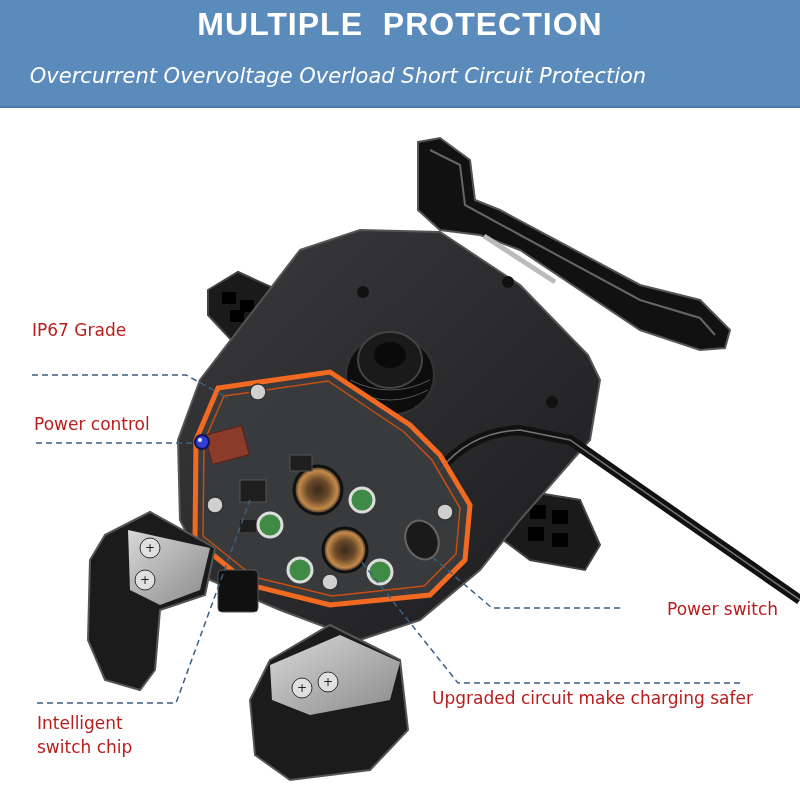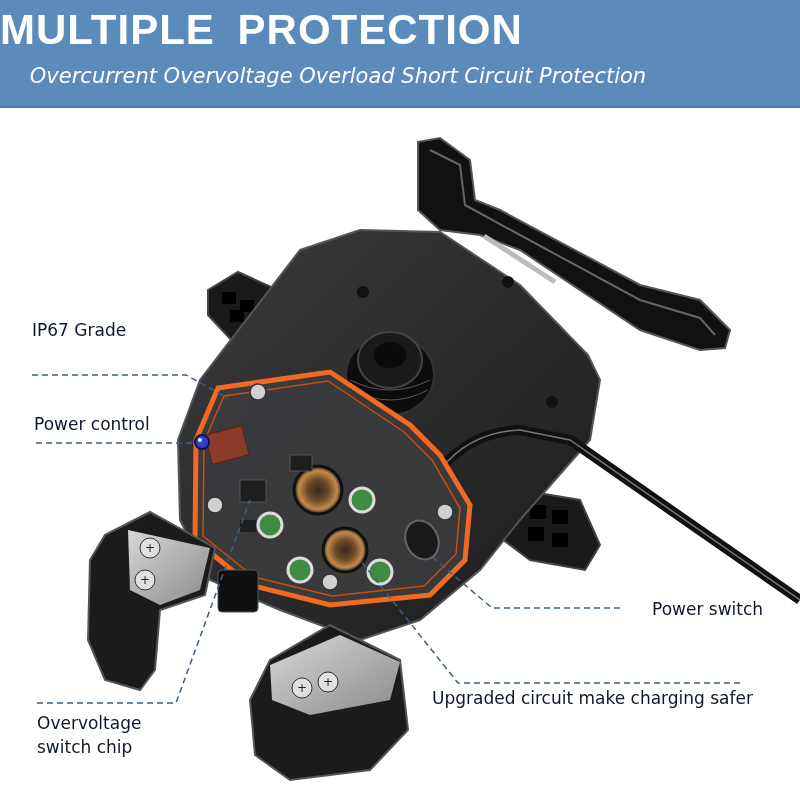--- a/index.html
+++ b/index.html
@@ -1,20 +1,20 @@
 <!DOCTYPE html>
 <html><head>
 <meta charset="utf-8">
 <style>
   html, body { margin: 0; padding: 0; }
   body { width: 800px; height: 800px; background: #ffffff; position: relative; overflow: hidden; font-family: "DejaVu Sans", sans-serif; }
   .banner { position: absolute; left: 0; top: 0; width: 800px; height: 106px; background: #5b8bba; border-bottom: 2px solid #4c7aa8; }
-  .banner-title { position: absolute; left: 0; width: 800px; top: 6px; text-align: left; color: #ffffff; font-family: "Liberation Sans", sans-serif; font-weight: bold; font-size: 42px; letter-spacing: 1px; word-spacing: 10px; }
+  .banner-title { position: absolute; left: 0; width: 800px; top: 6px; text-align: center; color: #ffffff; font-family: "Liberation Sans", sans-serif; font-weight: bold; font-size: 32px; letter-spacing: 1px; word-spacing: 10px; }
   .banner-sub { position: absolute; left: 0; width: 676px; top: 64px; text-align: center; color: #ffffff; font-family: "DejaVu Sans", sans-serif; font-style: italic; font-size: 21px; }
-  .label { position: absolute; color: #0f172a; font-family: "DejaVu Sans", sans-serif; font-size: 17px; line-height: 24px; white-space: nowrap; }
+  .label { position: absolute; color: #b91c1c; font-family: "DejaVu Sans", sans-serif; font-size: 17px; line-height: 24px; white-space: nowrap; }
   svg.device { position: absolute; left: 0; top: 0; }
 </style>
 </head>
 <body>
 
 <div class="banner">
   <div class="banner-title">MULTIPLE  PROTECTION</div>
   <div class="banner-sub">Overcurrent Overvoltage Overload Short Circuit Protection</div>
 </div>
 
@@ -135,20 +135,20 @@
     <polyline points="37,703 176,703 250,500"></polyline>
   </g>
 </svg>
 
 <div class="label" style="left:32px; top:318px;">
   <div>IP67 Grade</div>
 </div>
 
 <div class="label" style="left:34px; top:412px;">Power control</div>
 
-<div class="label" style="left:652px; top:597px;text-align:right;">Power switch</div>
+<div class="label" style="left:667px; top:597px;text-align:right;">Power switch</div>
 
 <div class="label" style="left:432px; top:686px;">Upgraded circuit make charging safer</div>
 
 <div class="label" style="left:37px; top:711px;">
-  <div>Overvoltage</div>
+  <div>Intelligent</div>
   <div>switch chip</div>
 </div>
 
 </body></html>

